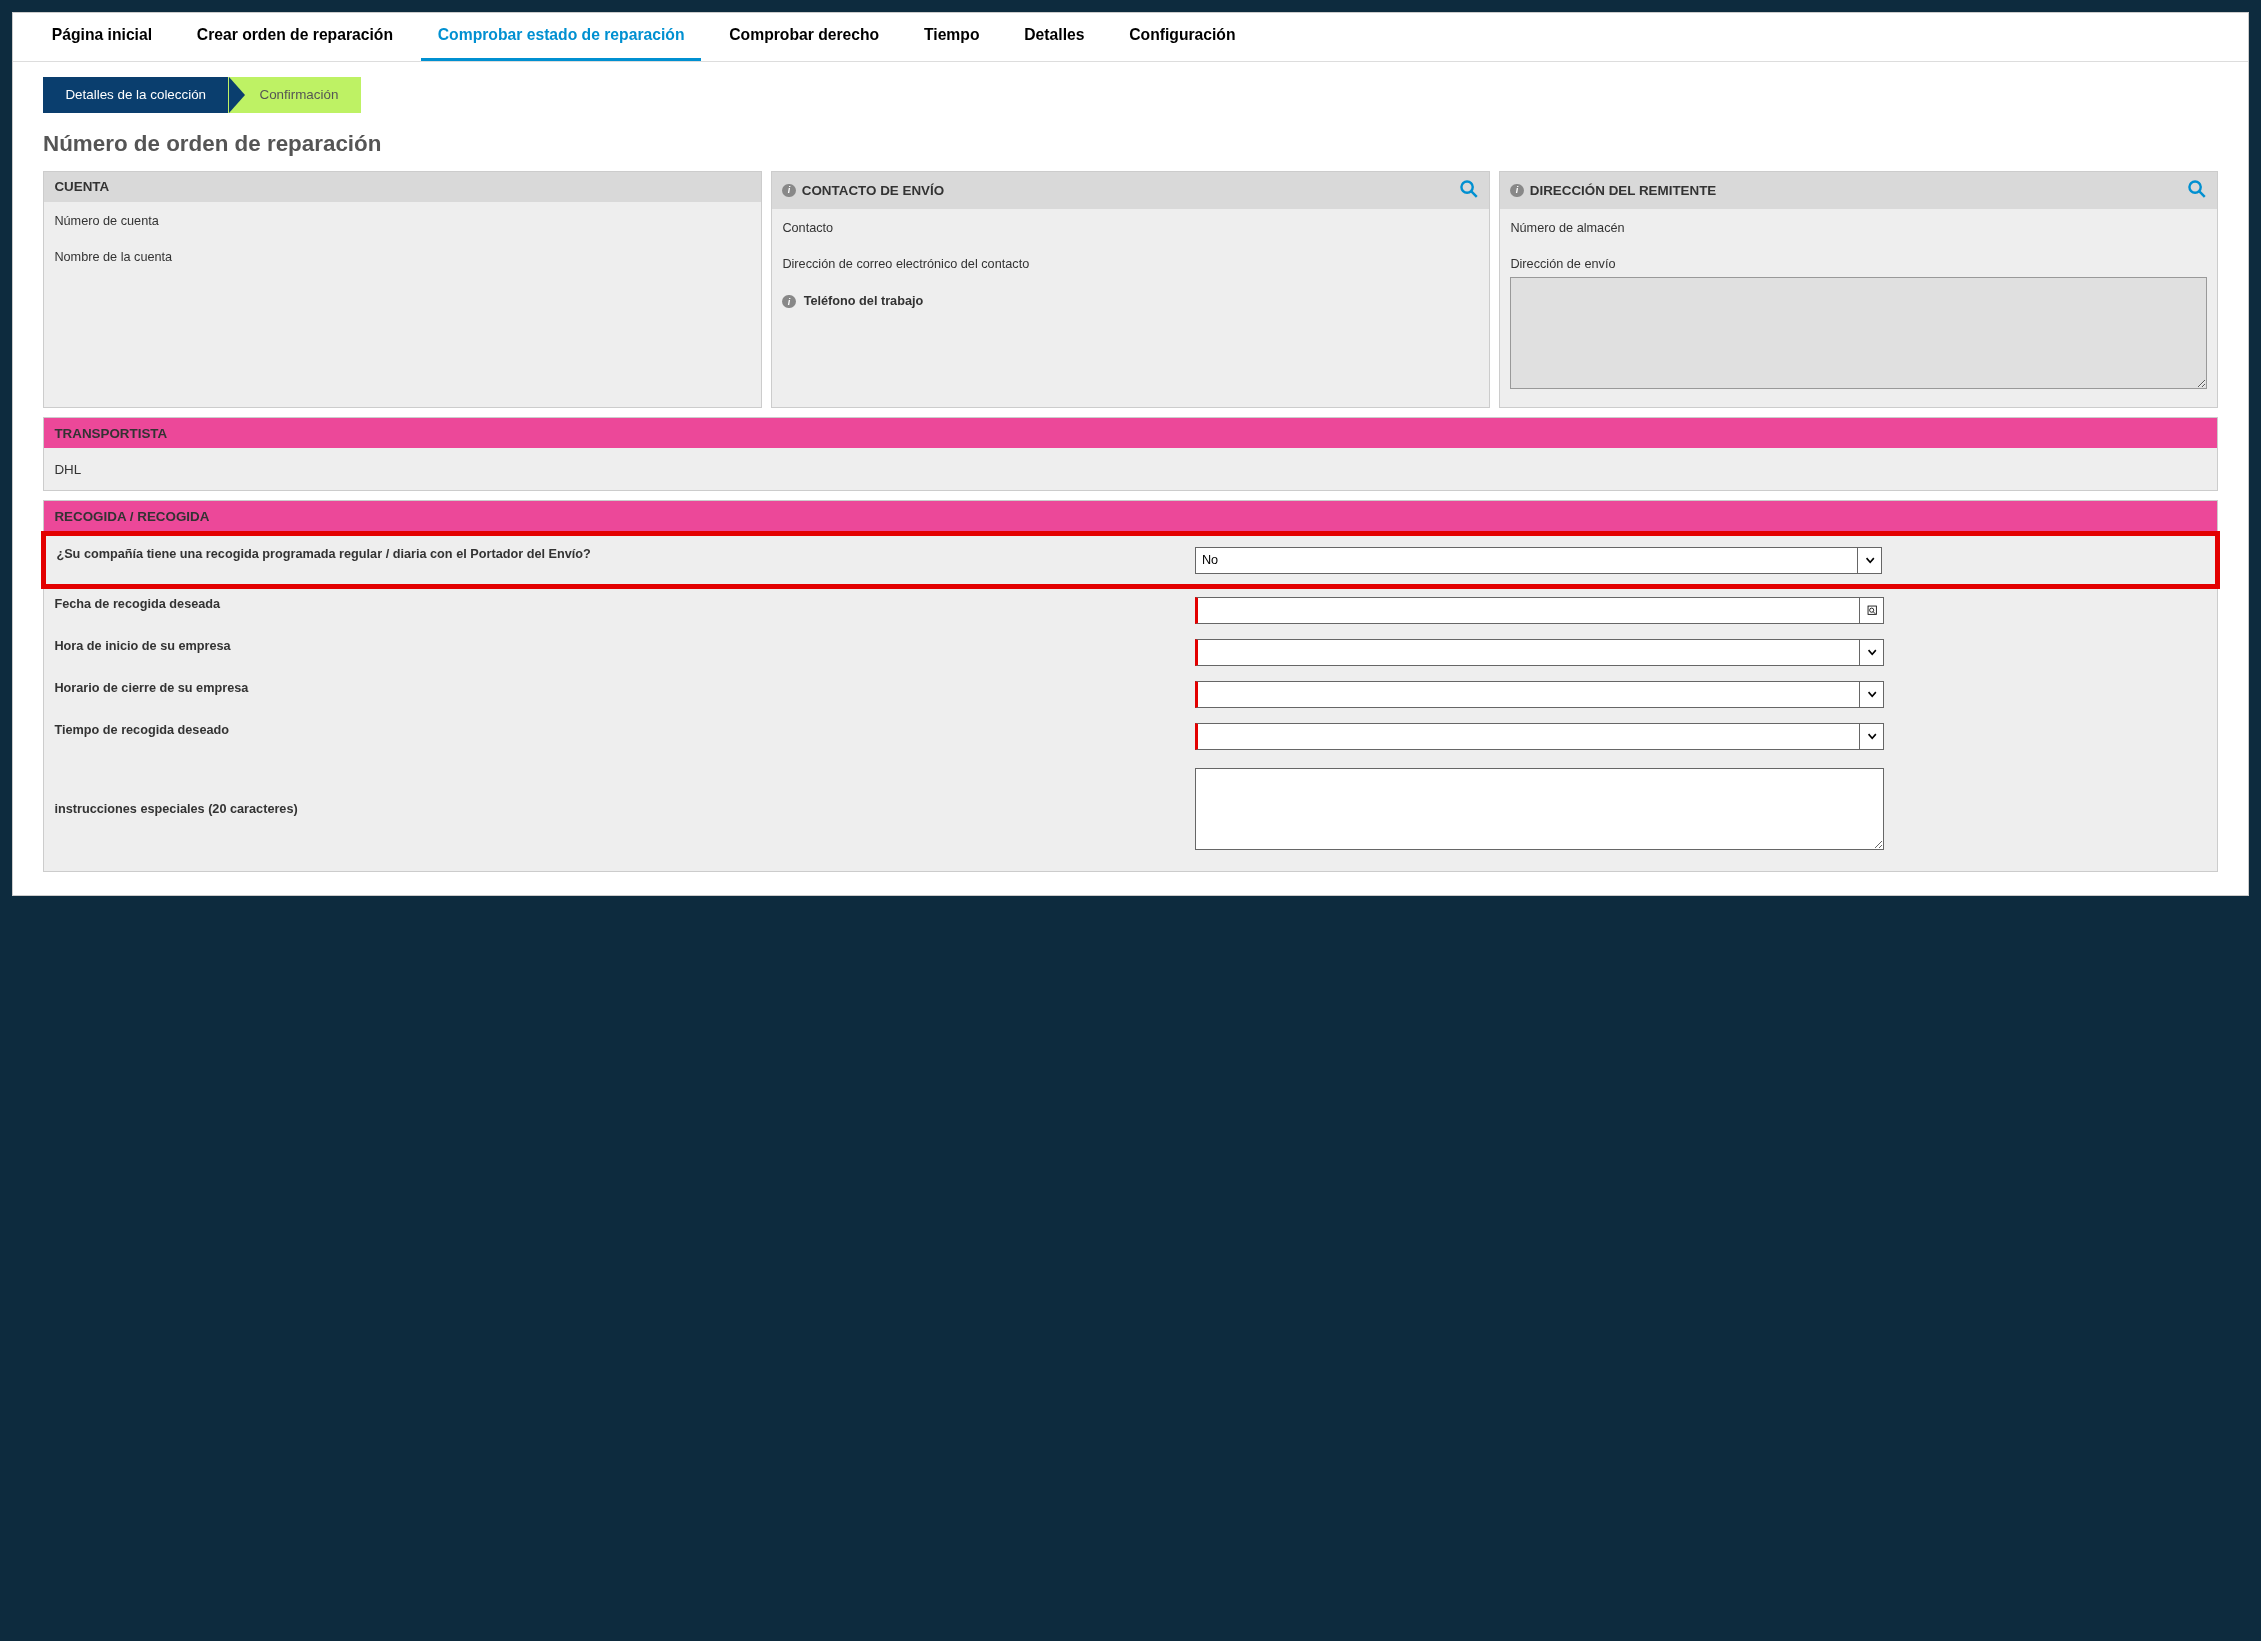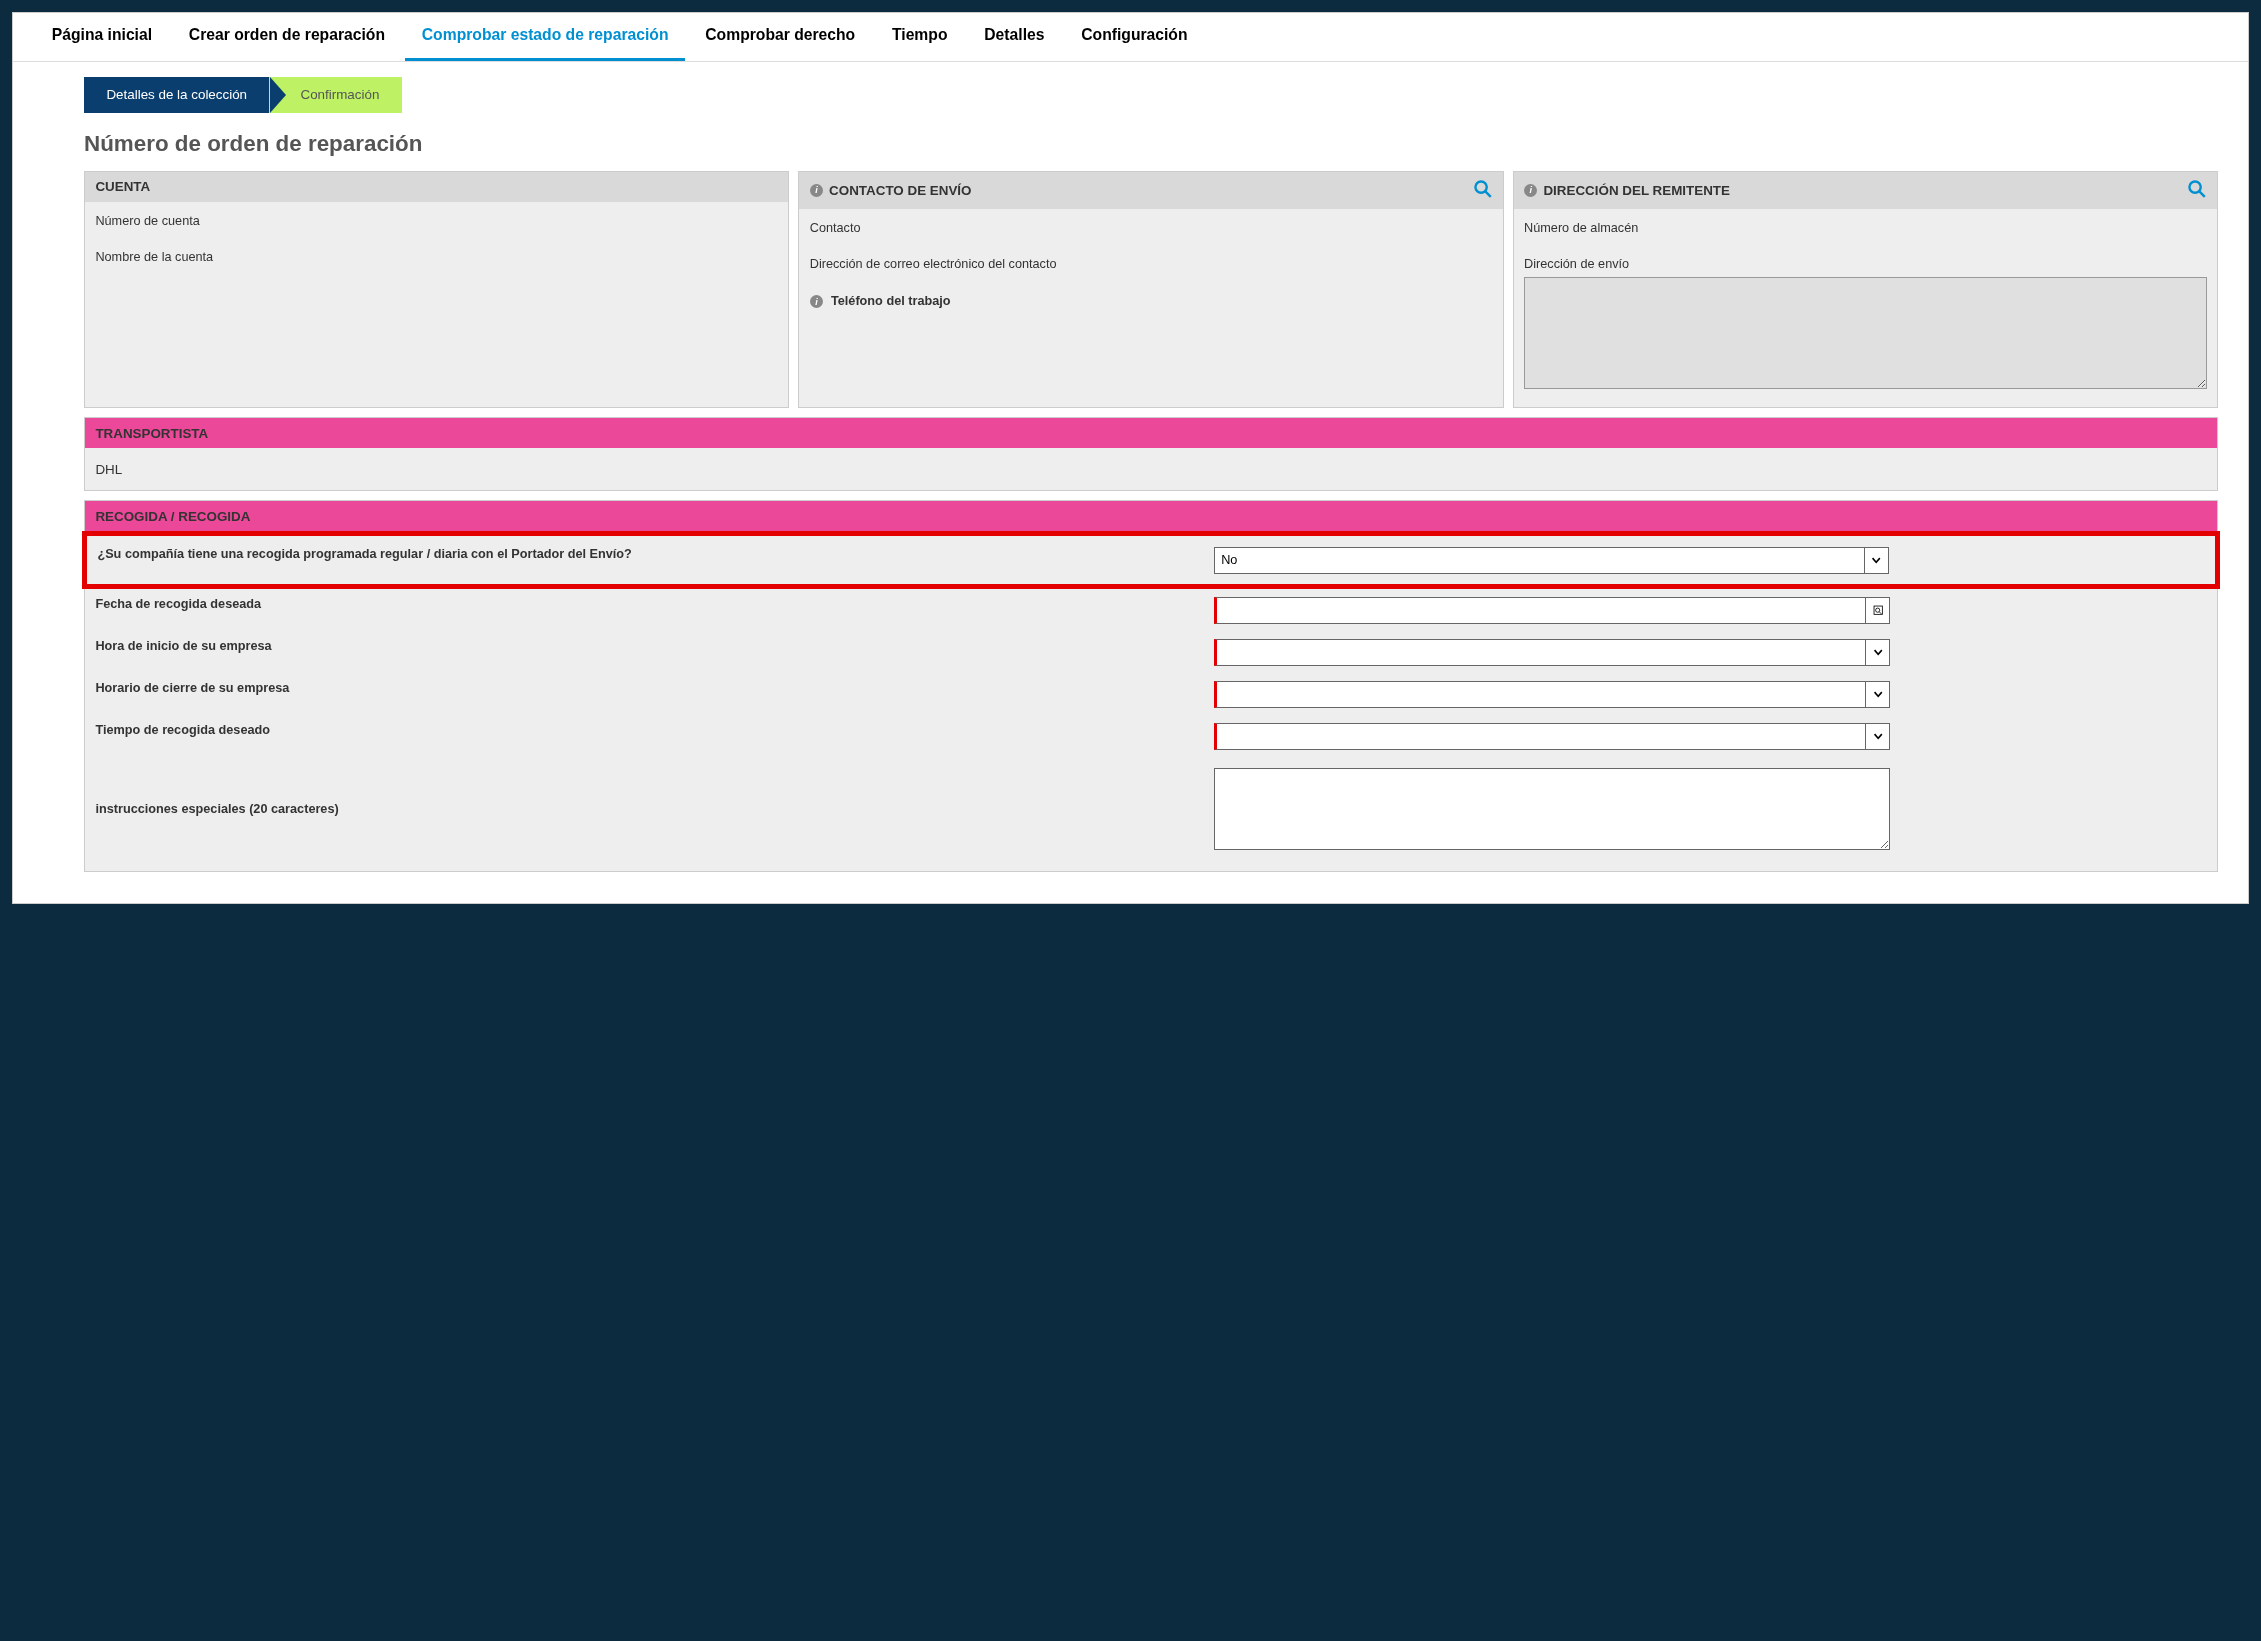--- a/index.html
+++ b/index.html
@@ -8,40 +8,39 @@
       background: #0d2b3e;
       padding: 12px;
     }
     .frame {
       background: #fff;
       border: 0.7px solid #ccc;
       padding: 0;
     }
     .nav-tabs {
       display: flex;
-      gap: 4px;
+      gap: 12px;
       border-bottom: 0.7px solid #ddd;
       padding: 0 22.4px;
     }
     .nav-tab {
       padding: 13.4px 16.4px;
       font-size: 15.7px;
       font-weight: bold;
       color: #000;
       cursor: pointer;
       border-bottom: 3px solid transparent;
       white-space: nowrap;
     }
     .nav-tab.active {
       color: #0090d1;
       border-bottom-color: #0090d1;
     }
     .content {
-      padding: 15px 30px 31px 30px;
-      margin-left: 41px;
+      padding: 15px 30px 23px 30px;
     }
     .breadcrumb-wizard {
       display: flex;
       margin-bottom: 18.6px;
     }
     .wizard-step {
       padding: 10.4px 22.4px;
       font-size: 13.4px;
       position: relative;
     }

